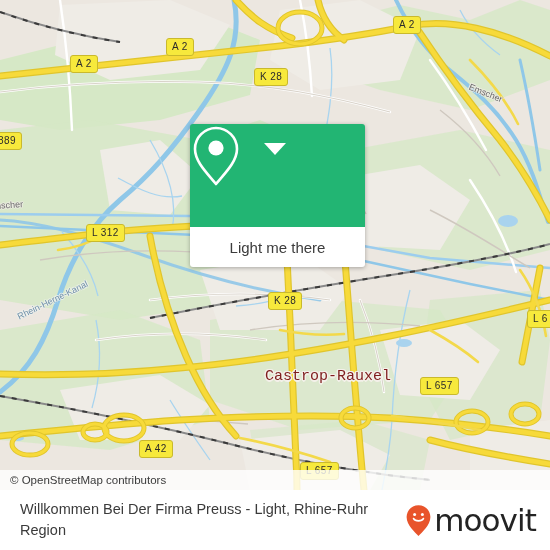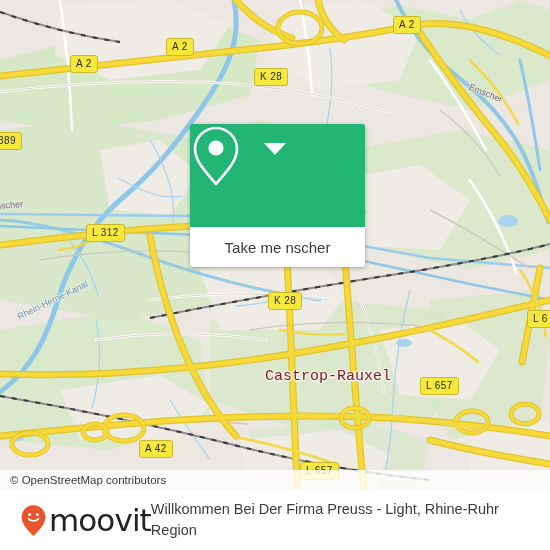--- a/index.html
+++ b/index.html
@@ -384,34 +384,34 @@
     <div class="water-label" style="left:18px; top:312px; transform:rotate(-26deg); transform-origin:left center;">Rhein-Herne-Kanal</div>
 
     <div id="popup">
       <div id="popup-head">
         <svg width="52" height="64" viewBox="0 0 52 64">
           <path d="M26 4 C14.4 4 5 13.4 5 25 C5 38 18 50 26 60 C34 50 47 38 47 25 C47 13.4 37.6 4 26 4 Z" fill="none" stroke="#ffffff" stroke-width="2.6" stroke-linejoin="round"></path>
           <circle cx="26" cy="24" r="7.6" fill="#ffffff"></circle>
         </svg>
       </div>
       <div id="popup-body">
-        <span id="popup-label">Take me nscher</span>
+        <span id="popup-label">Light me there</span>
       </div>
     </div>
     <div id="popup-tail"></div>
 
     <div id="attribution">© OpenStreetMap contributors</div>
   </div>
 
   <div id="footer">
+    <div id="footer-title">Willkommen Bei Der Firma Preuss - Light, Rhine-Ruhr Region</div>
     <div id="brand">
       <svg id="brand-mark" viewBox="0 0 27 33">
         <path d="M13.5 1.2 C6.9 1.2 1.6 6.5 1.6 13.1 C1.6 21.2 10.2 28.6 13.5 32 C16.8 28.6 25.4 21.2 25.4 13.1 C25.4 6.5 20.1 1.2 13.5 1.2 Z" fill="#e8542b"></path>
         <circle cx="9.6" cy="10.6" r="1.5" fill="#ffffff"></circle>
         <circle cx="17.4" cy="10.6" r="1.5" fill="#ffffff"></circle>
         <path d="M8.6 14.6 C10.2 17.6 16.8 17.6 18.4 14.6" fill="none" stroke="#ffffff" stroke-width="1.7" stroke-linecap="round"></path>
       </svg>
       <span id="brand-name">moovit</span>
     </div>
-    <div id="footer-title">Willkommen Bei Der Firma Preuss - Light, Rhine-Ruhr Region</div>
   </div>
 
 </div>
 
 </body></html>

